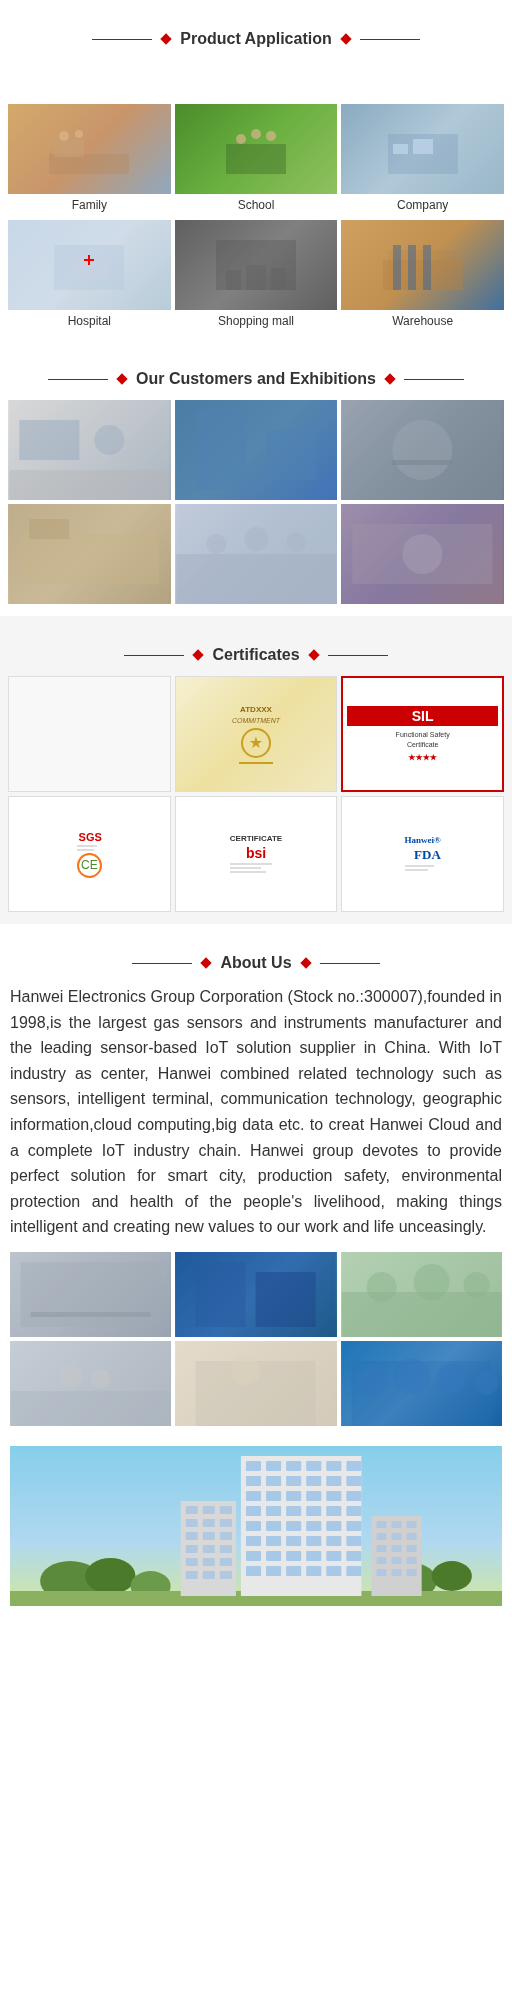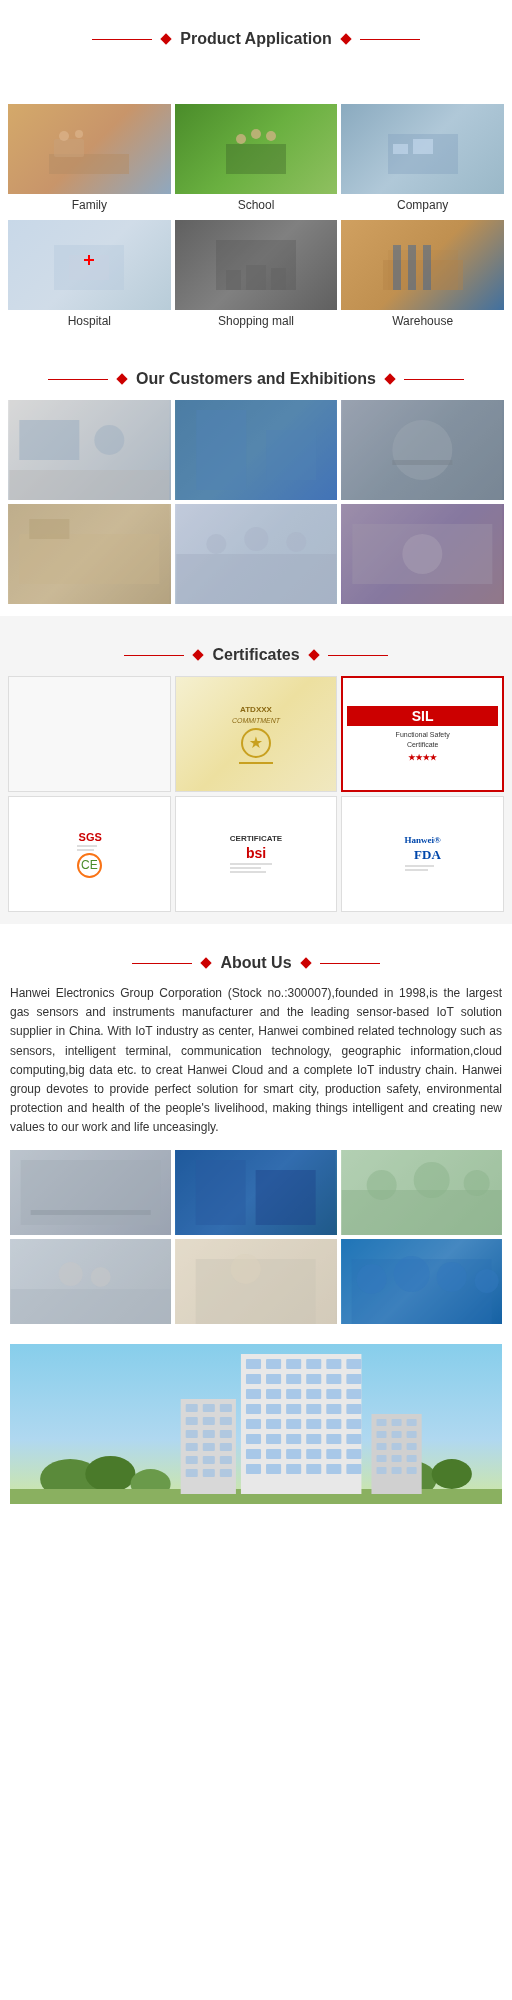--- a/index.html
+++ b/index.html
@@ -126,21 +126,21 @@
     .cert-gold { background: linear-gradient(135deg, #f5f0d0 0%, #ede0a0 50%, #f0e8c0 100%); }
     .cert-sgs { background: #fff; }
     .cert-bsi { background: #fff; }
     .cert-fda { background: #fff; }
 
     
     .about-section {
       padding: 0 10px 12px;
     }
     .about-text {
-      font-size: 12px;
+      font-size: 16px;
       line-height: 1.6;
       color: #333;
       margin-bottom: 12px;
       text-align: justify;
     }
 
     
     .about-imgs-top {
       display: grid;
       grid-template-columns: repeat(3, 1fr);

